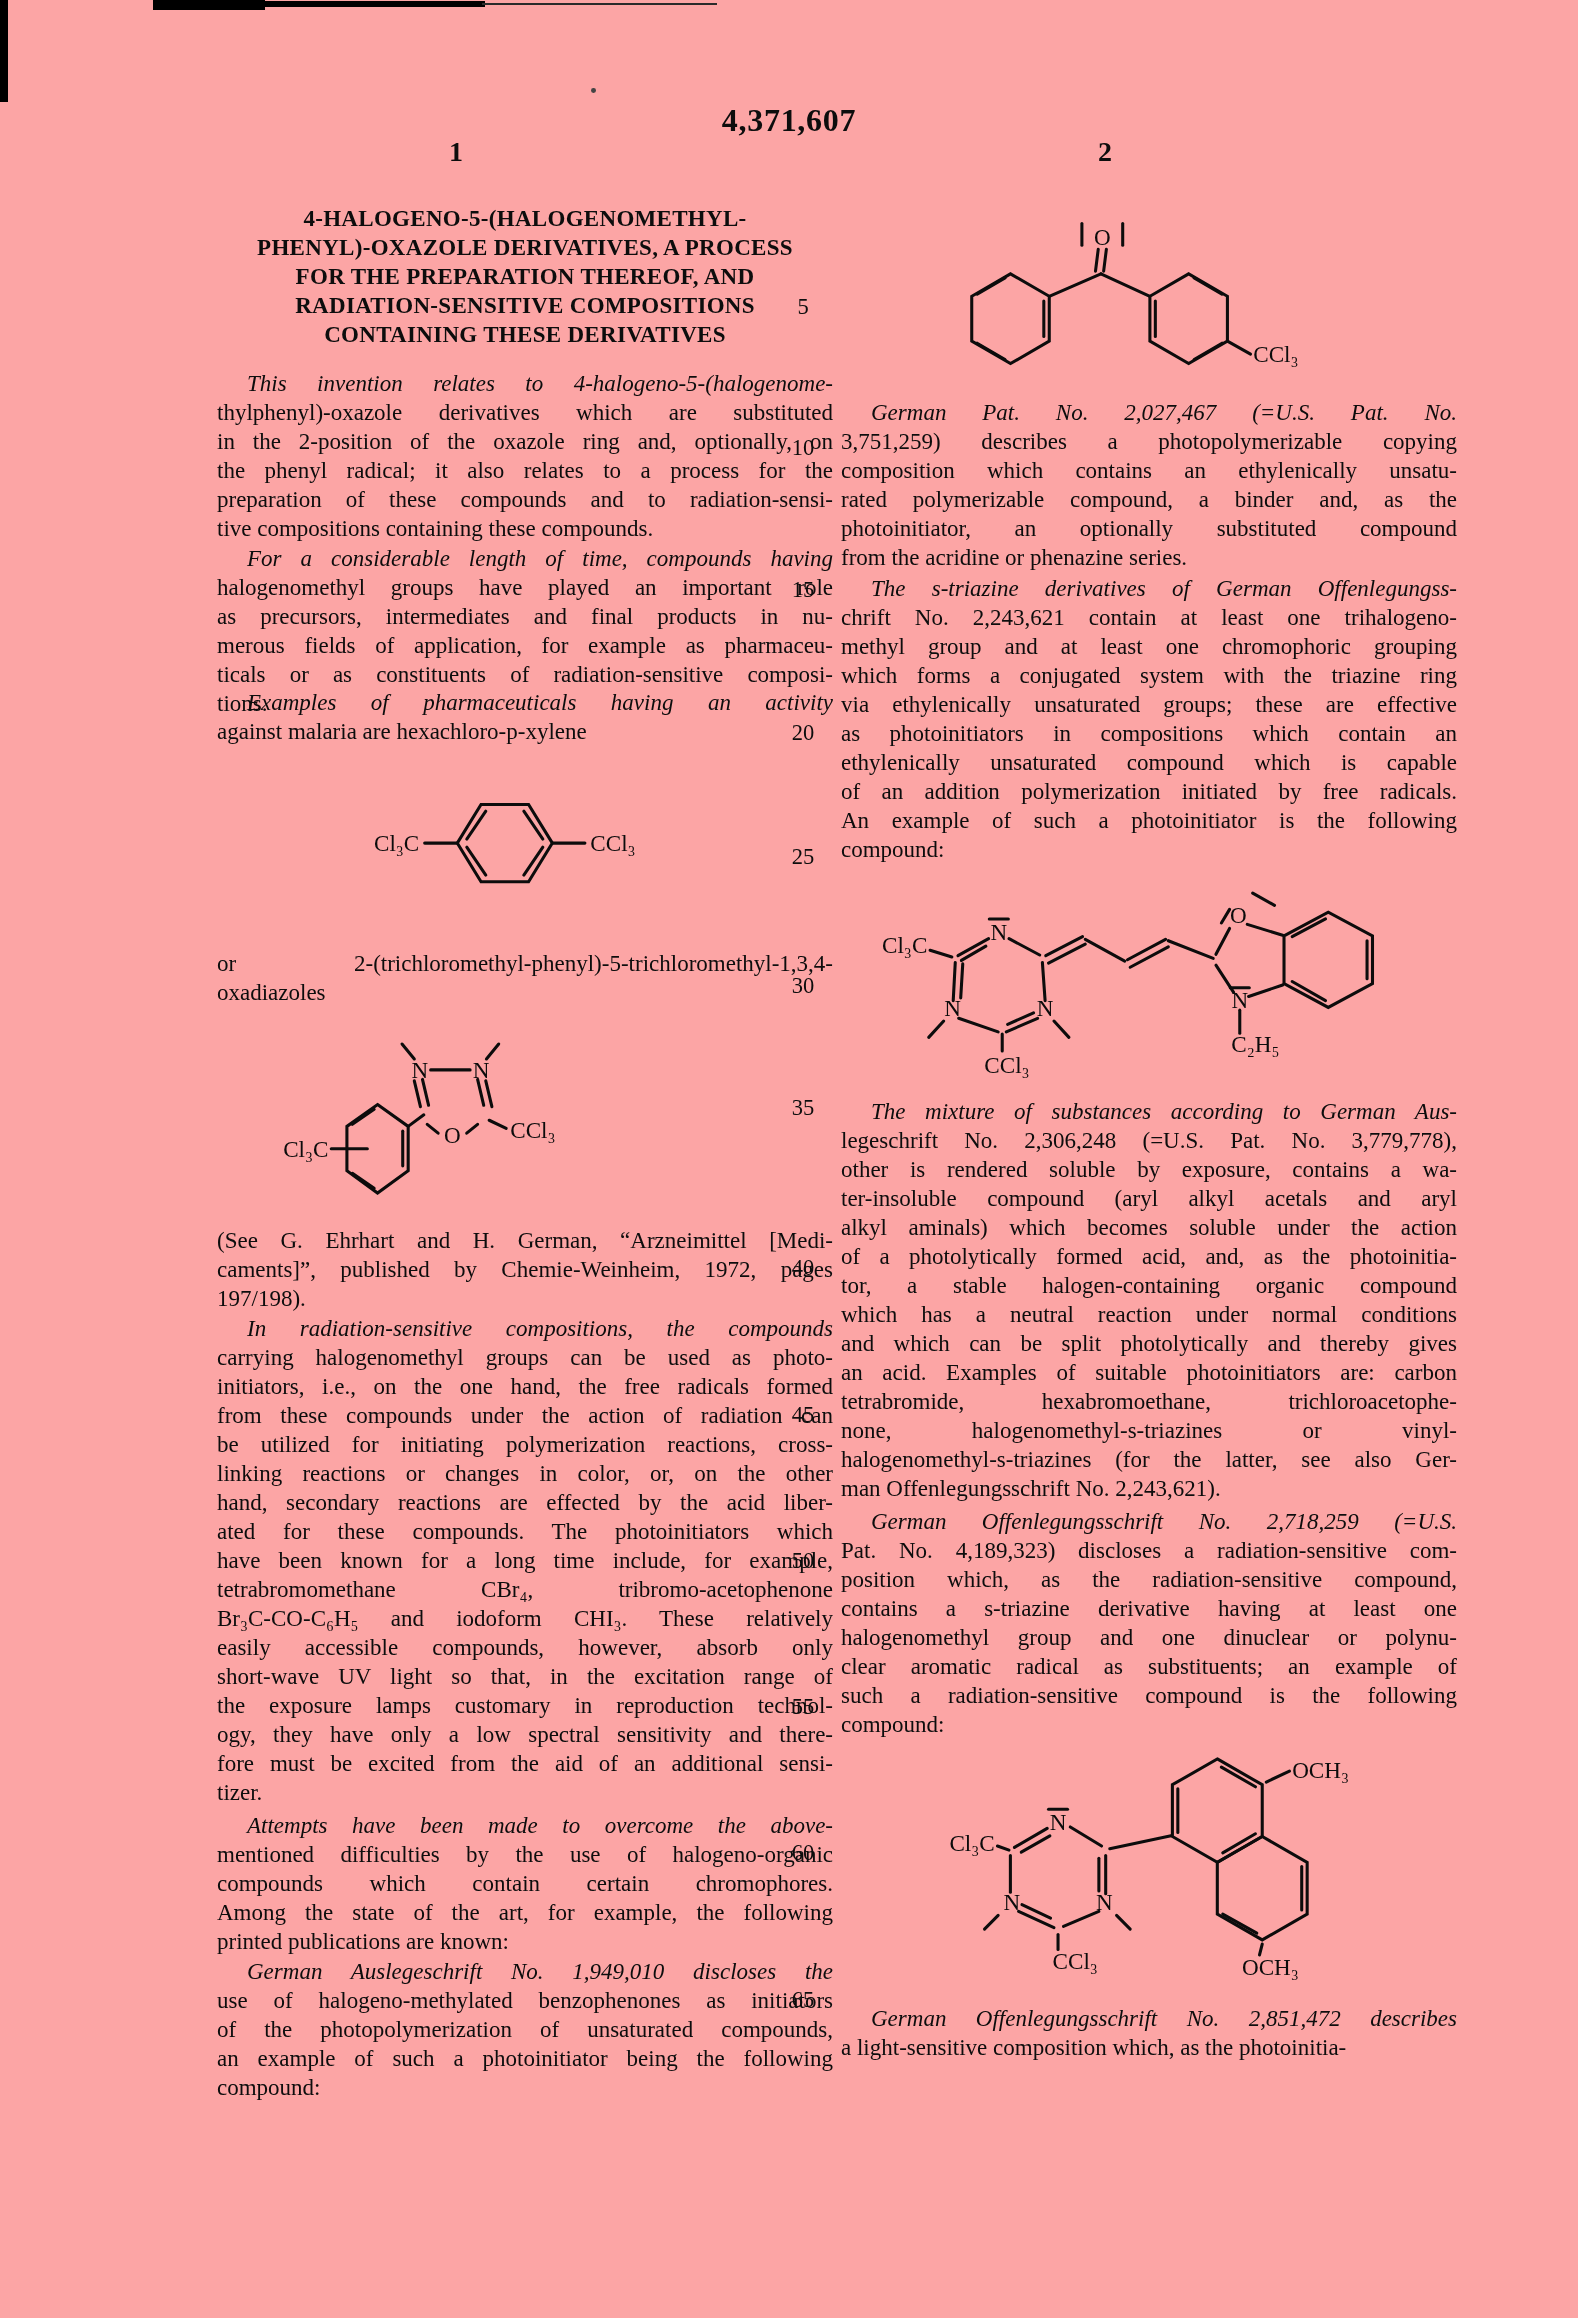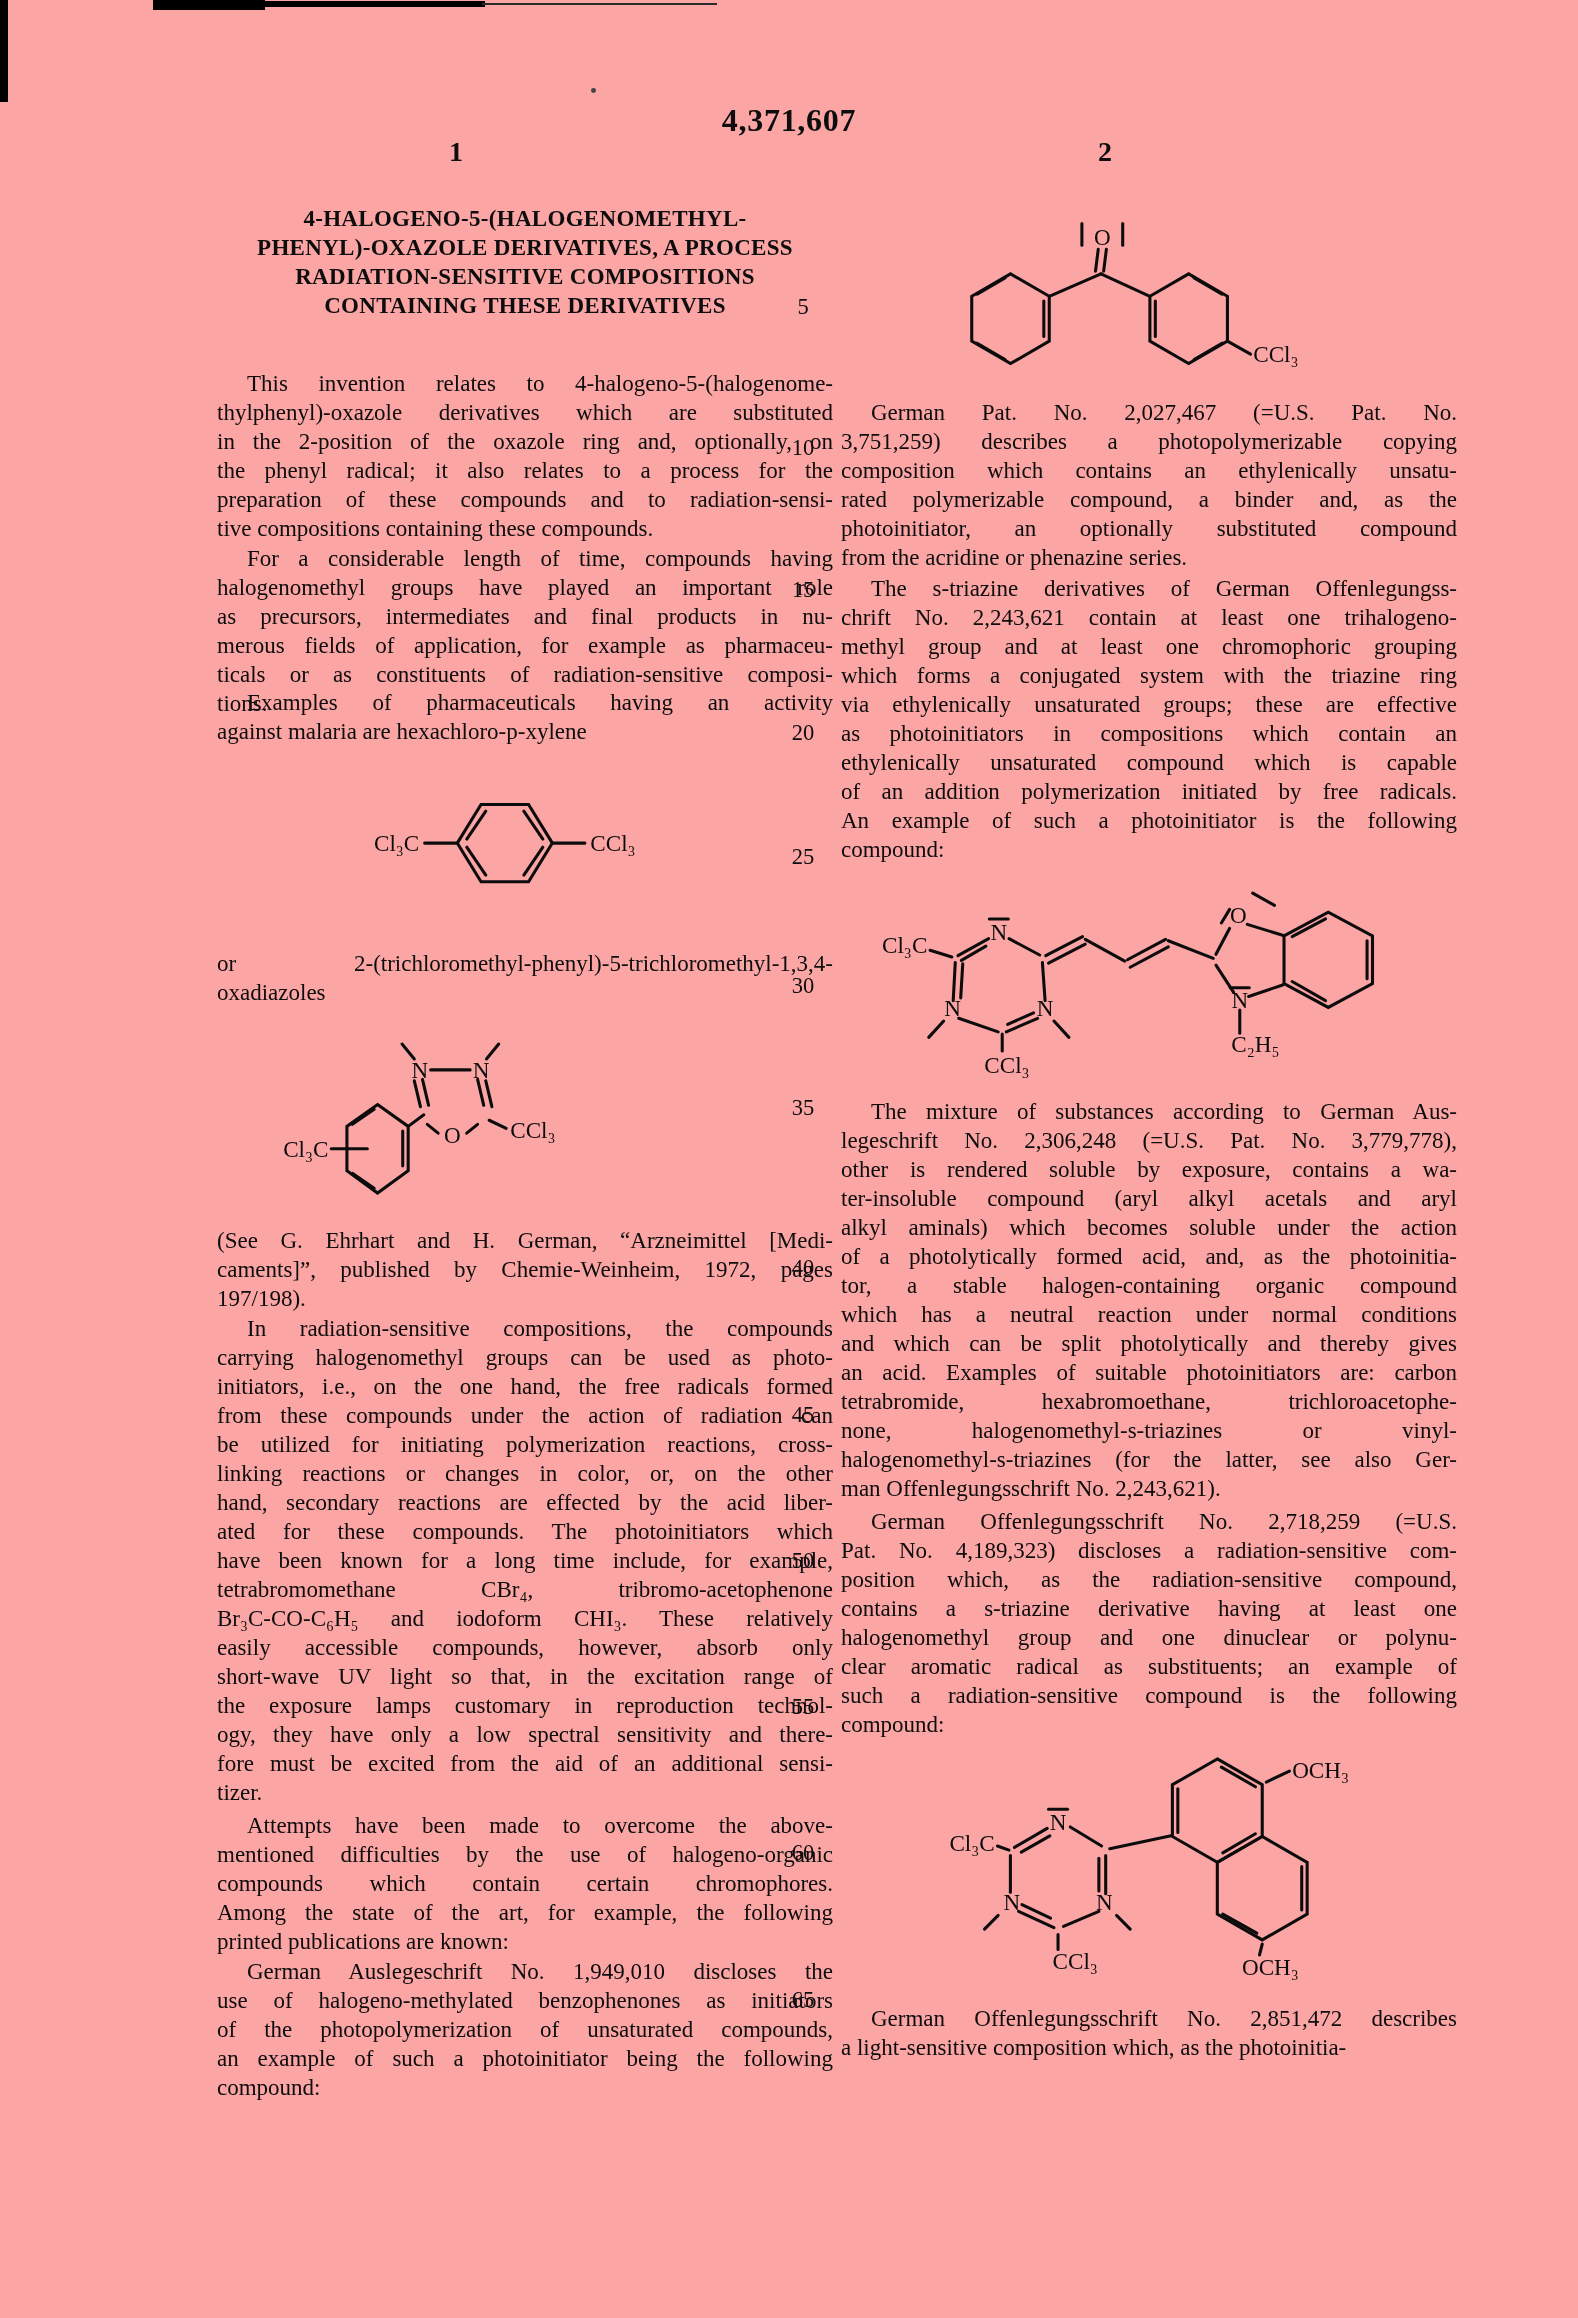--- a/index.html
+++ b/index.html
@@ -17,21 +17,21 @@
   .ln{
     font-size:23px;
     line-height:29px;
     height:29px;
     overflow:hidden;
     text-align:justify;
     text-align-last:justify;
     white-space:normal;
   }
   .ln.last{text-align-last:left;}
-  .ind .ln:first-child{text-indent:30px;}
+  .ind .ln:first-child{text-indent:30px;font-style:italic;}
   .title-blk .ln{
     font-weight:bold;
     text-align:center;
     text-align-last:center;
     letter-spacing:0.3px;
   }
   .patent-number{
     position:absolute;left:0;top:102px;width:100%;
     text-align:center;font-size:32px;font-weight:bold;letter-spacing:0.7px;
   }
@@ -78,20 +78,21 @@
   <div class="gutter-num" style="top:1255px">40</div>
   <div class="gutter-num" style="top:1402px">45</div>
   <div class="gutter-num" style="top:1548px">50</div>
   <div class="gutter-num" style="top:1694px">55</div>
   <div class="gutter-num" style="top:1840px">60</div>
   <div class="gutter-num" style="top:1987px">65</div>
 
   <div class="blk colL title-blk" style="top:204px">
       <div class="ln">4-HALOGENO-5-(HALOGENOMETHYL-</div>
       <div class="ln">PHENYL)-OXAZOLE DERIVATIVES, A PROCESS</div>
+      <div class="ln">FOR THE PREPARATION THEREOF, AND</div>
       <div class="ln">RADIATION-SENSITIVE COMPOSITIONS</div>
       <div class="ln last">CONTAINING THESE DERIVATIVES</div>
     </div>
 
   <div class="blk colL ind" style="top:369px">
       <div class="ln">This invention relates to 4-halogeno-5-(halogenome-</div>
       <div class="ln">thylphenyl)-oxazole derivatives which are substituted</div>
       <div class="ln">in the 2-position of the oxazole ring and, optionally, on</div>
       <div class="ln">the phenyl radical; it also relates to a process for the</div>
       <div class="ln">preparation of these compounds and to radiation-sensi-</div>

